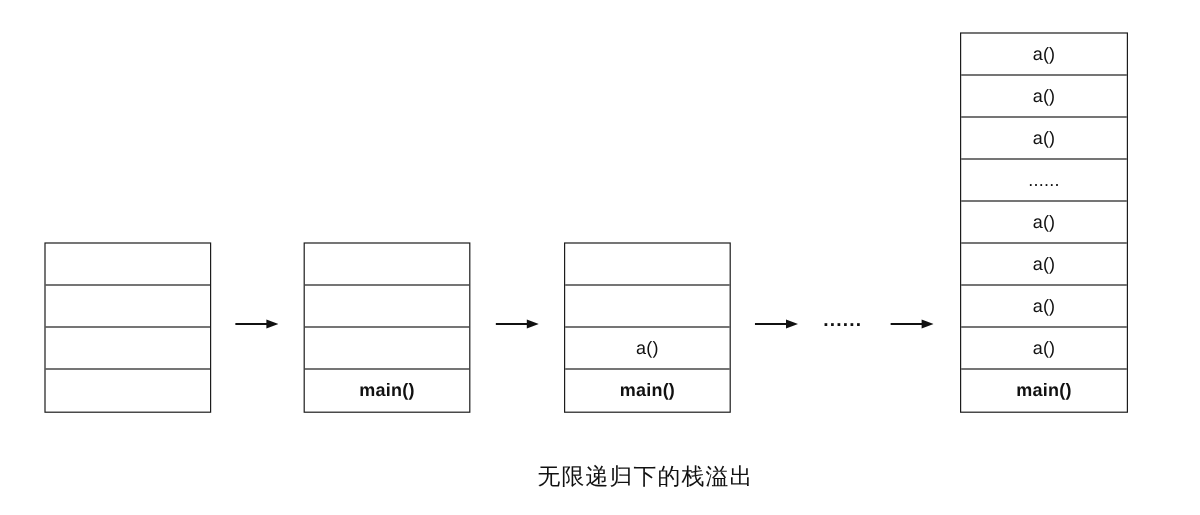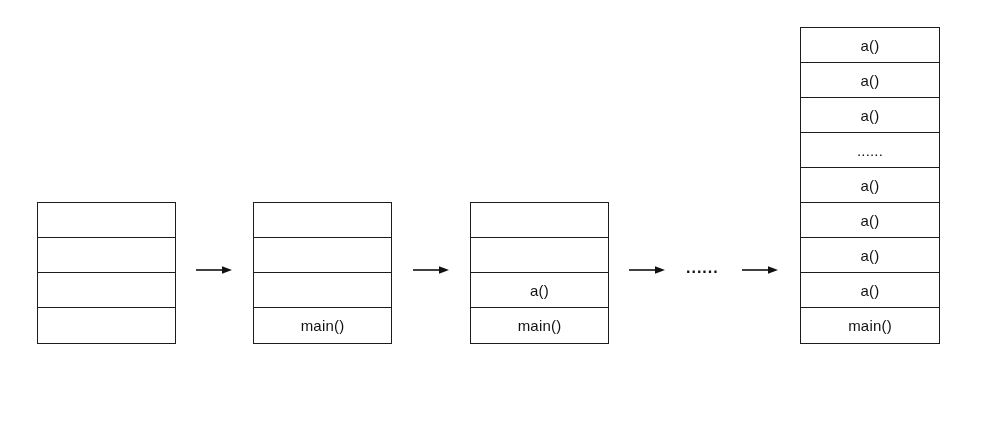--- a/index.html
+++ b/index.html
@@ -27,20 +27,21 @@
     border-bottom: 1.5px solid #1c1c1c;
     display: flex;
     align-items: center;
     justify-content: center;
     font-size: 15px;
     color: #111111;
     letter-spacing: 0.2px;
   }
   .stack .row:last-child {
     border-bottom: none;
+    font-weight: bold;
   }
   .arrow {
     position: absolute;
     width: 36px;
     height: 12px;
   }
   .dots {
     position: absolute;
     font-size: 16px;
     font-weight: bold;
@@ -112,14 +113,15 @@
     <div class="row">a()</div>
     <div class="row">a()</div>
     <div class="row">......</div>
     <div class="row">a()</div>
     <div class="row">a()</div>
     <div class="row">a()</div>
     <div class="row">a()</div>
     <div class="row">main()</div>
   </div>
 
+  <div class="caption">无限递归下的栈溢出</div>
 
 </div>
 
 </body></html>

